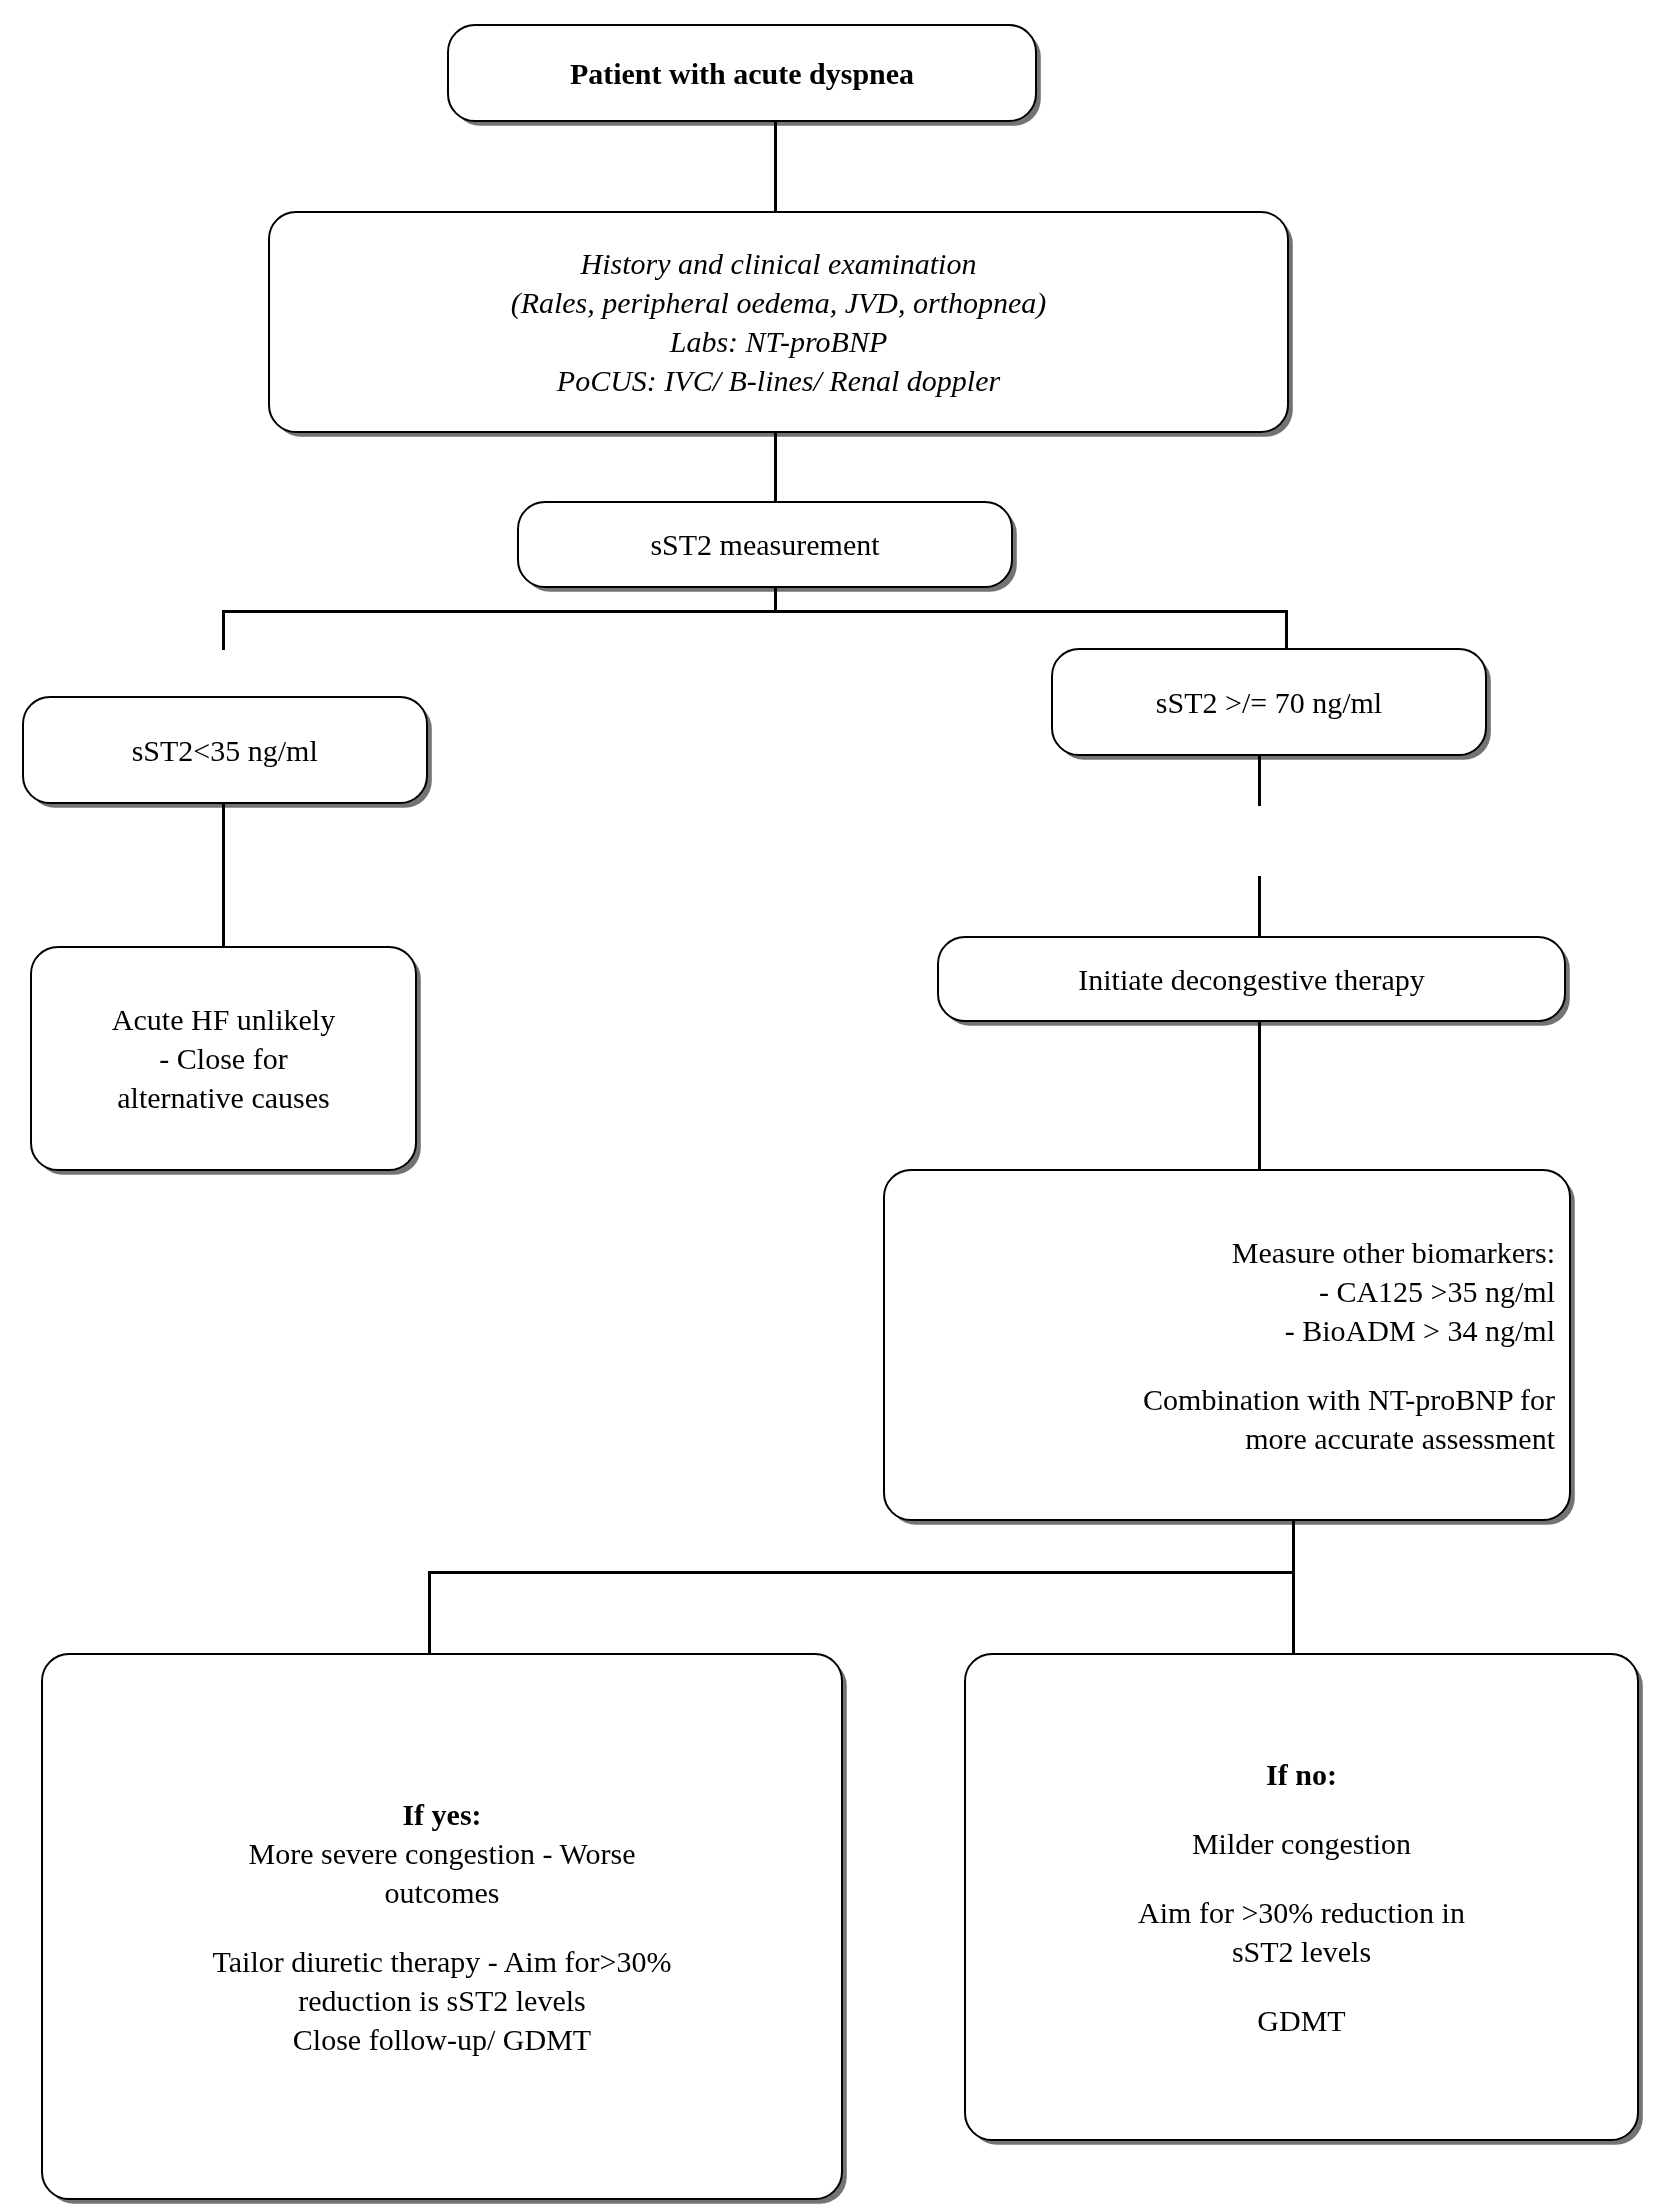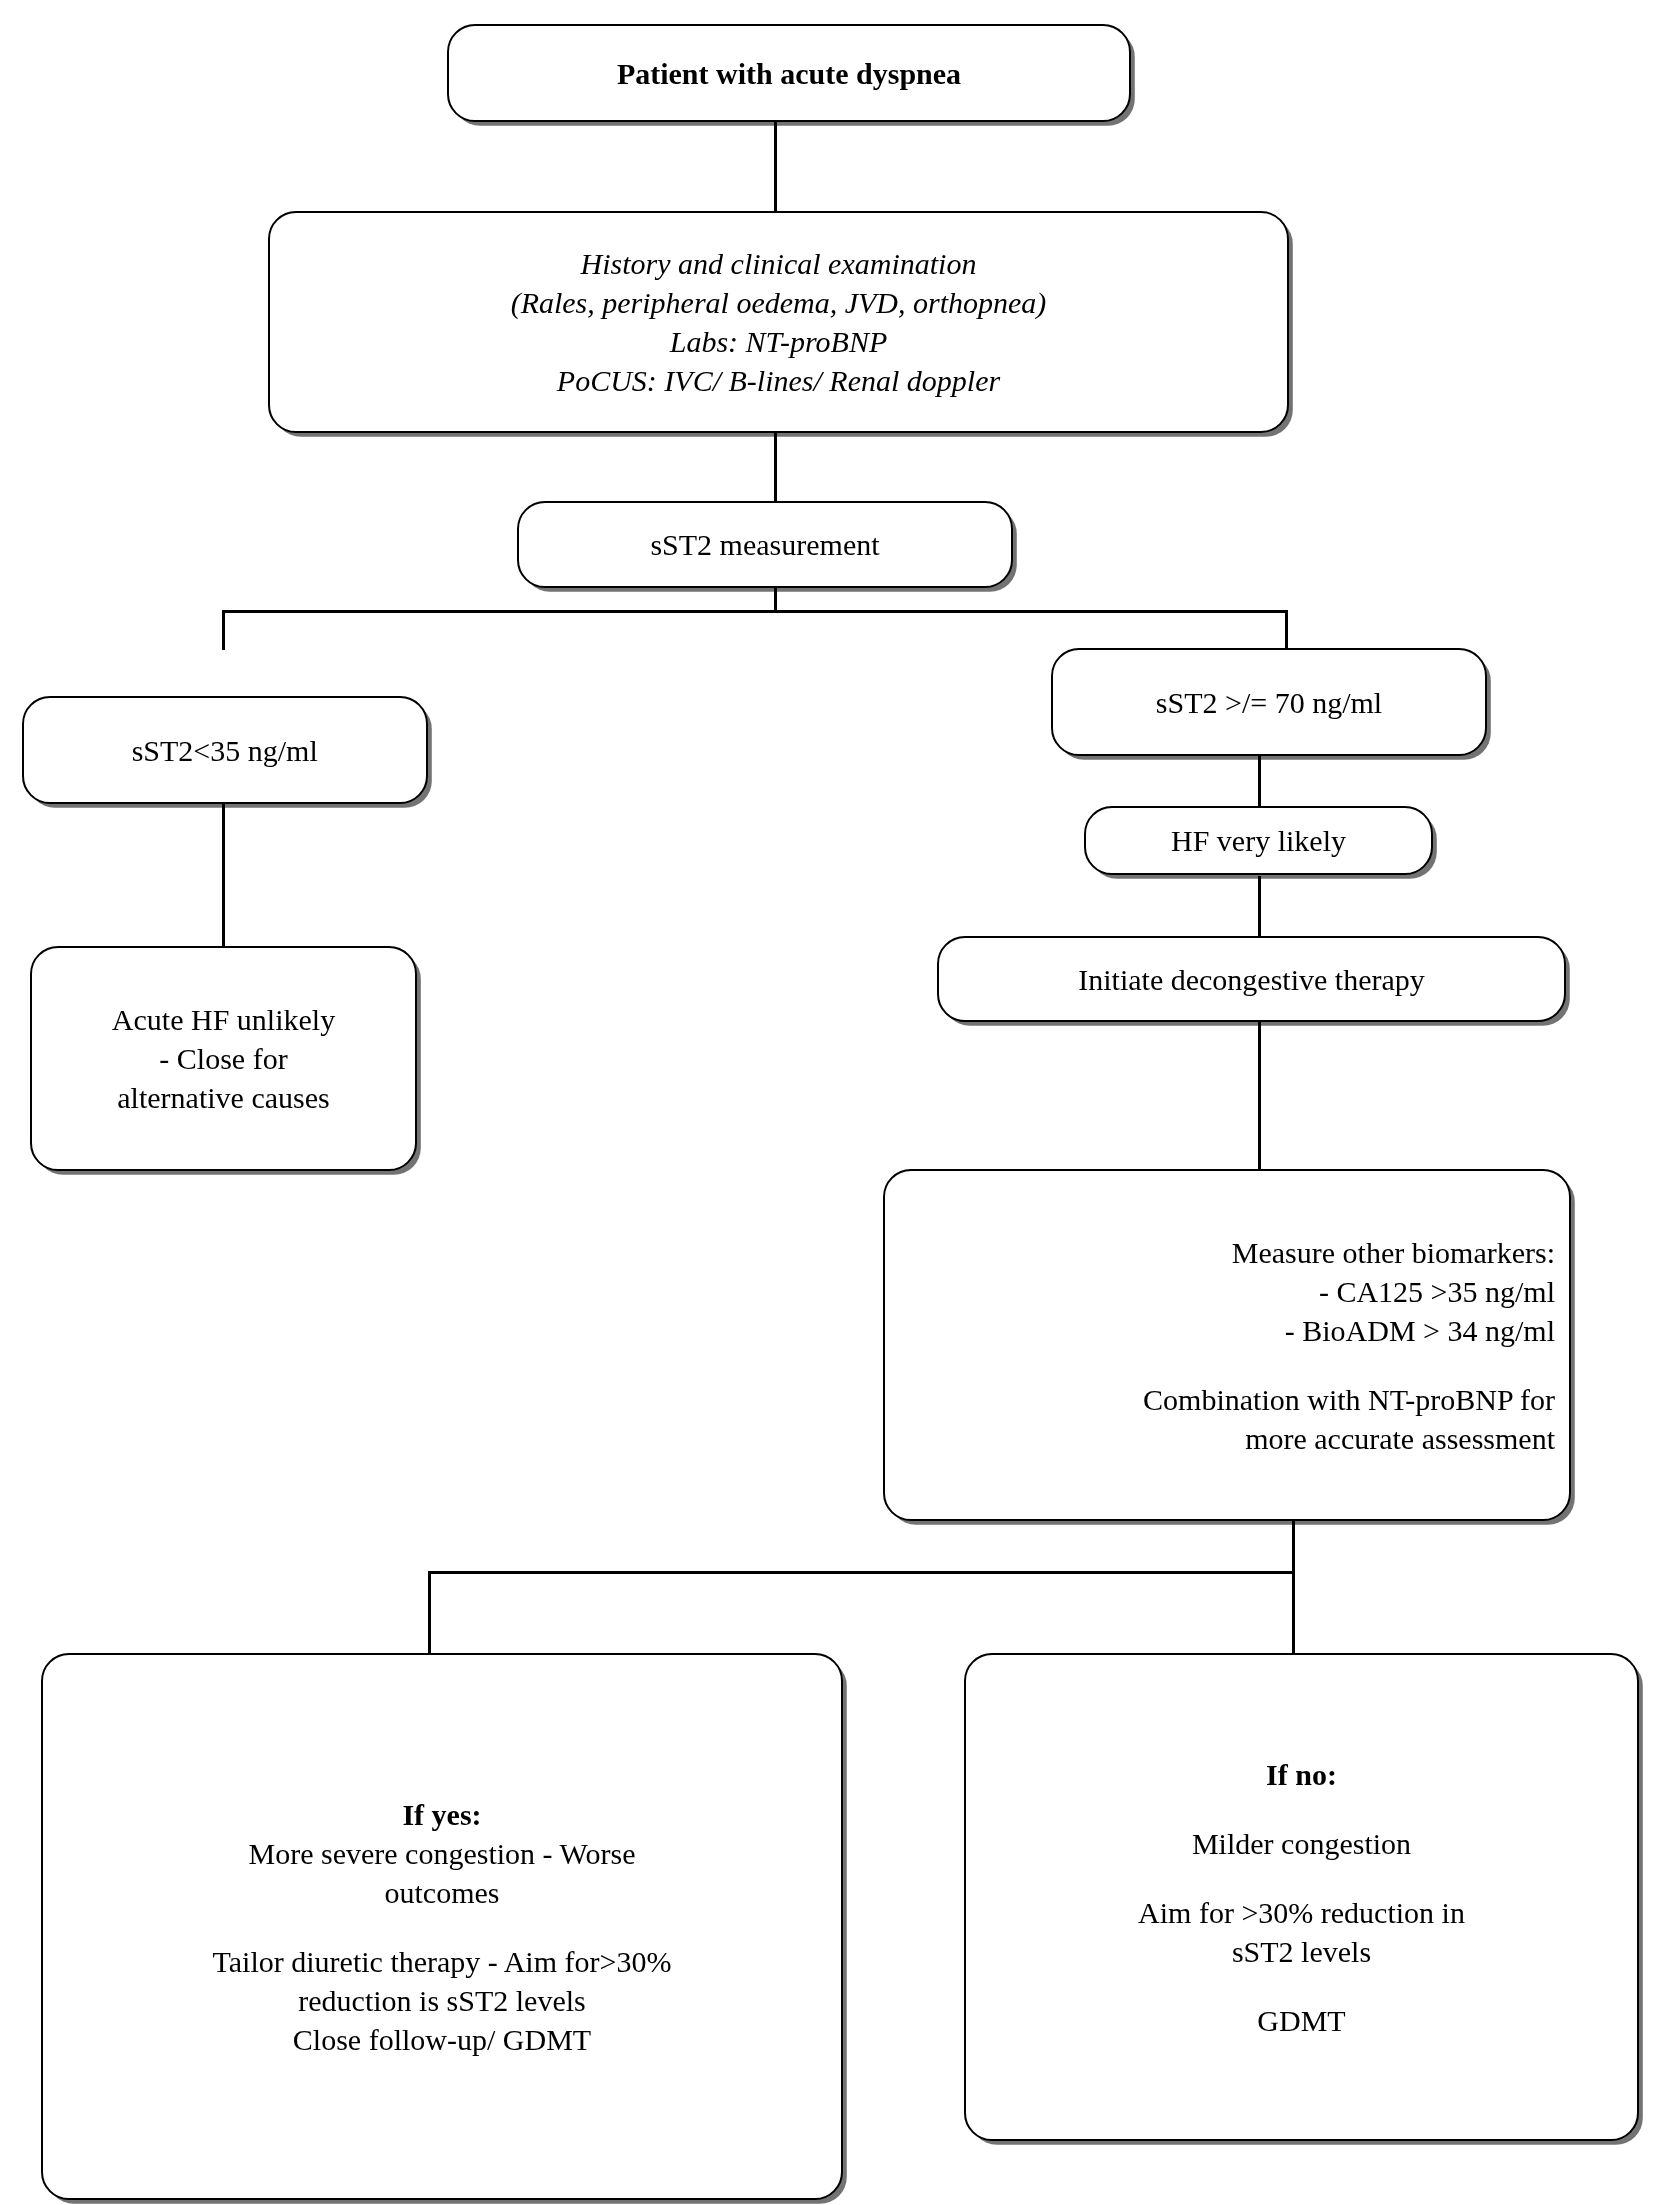--- a/index.html
+++ b/index.html
@@ -80,21 +80,21 @@
 
   <div class="vline" style="left:1258px; top:876px; height:61px;"></div>
 
   <div class="vline" style="left:1258px; top:1022px; height:147px;"></div>
 
   <div class="vline" style="left:1292px; top:1520px; height:54px;"></div>
   <div class="hline" style="left:428px; top:1571px; width:867px;"></div>
   <div class="vline" style="left:428px; top:1571px; height:82px;"></div>
   <div class="vline" style="left:1292px; top:1571px; height:82px;"></div>
 
-  <div class="node bold" style="left:447px; top:24.4px; width:684px; height:98px;">
+  <div class="node bold" style="left:447px; top:24.4px; width:590px; height:98px;">
     <span class="txt">Patient with acute dyspnea</span>
   </div>
 
   <div class="node" style="left:268px; top:211px; width:1021px; height:222px;font-style:italic;">
     <span class="txt"><span>History and clinical examination</span>
 <span>(Rales, peripheral oedema, JVD, orthopnea)</span>
 <span>Labs: NT-proBNP</span>
 <span>PoCUS: IVC/ B-lines/ Renal doppler</span></span>
   </div>
 
@@ -103,23 +103,20 @@
   </div>
 
   <div class="node" style="left:21.7px; top:648px; width:406px; height:108px;margin-top:48px;">
     <span class="txt">sST2&lt;35 ng/ml</span>
   </div>
 
   <div class="node" style="left:1051px; top:648px; width:436px; height:108px;">
     <span class="txt">sST2 &gt;/= 70 ng/ml</span>
   </div>
 
-  <div class="node" style="left:1084px; top:806px; width:349px; height:69px;">
-    <span class="txt">HF very likely</span>
-  </div>
 
   <div class="node" style="left:937px; top:936px; width:629px; height:86px;">
     <span class="txt">Initiate decongestive therapy</span>
   </div>
 
   <div class="node" style="left:30px; top:946px; width:387px; height:225px;">
     <span class="txt"><span>Acute HF unlikely</span>
 <span>- Close for</span>
 <span>alternative causes</span></span>
   </div>

